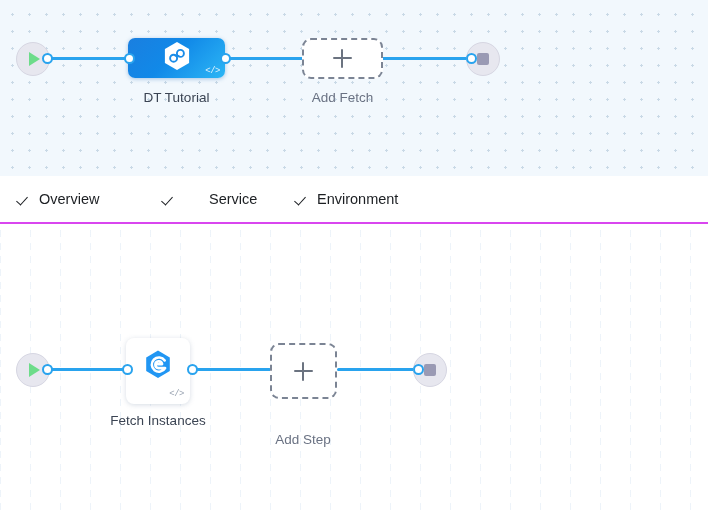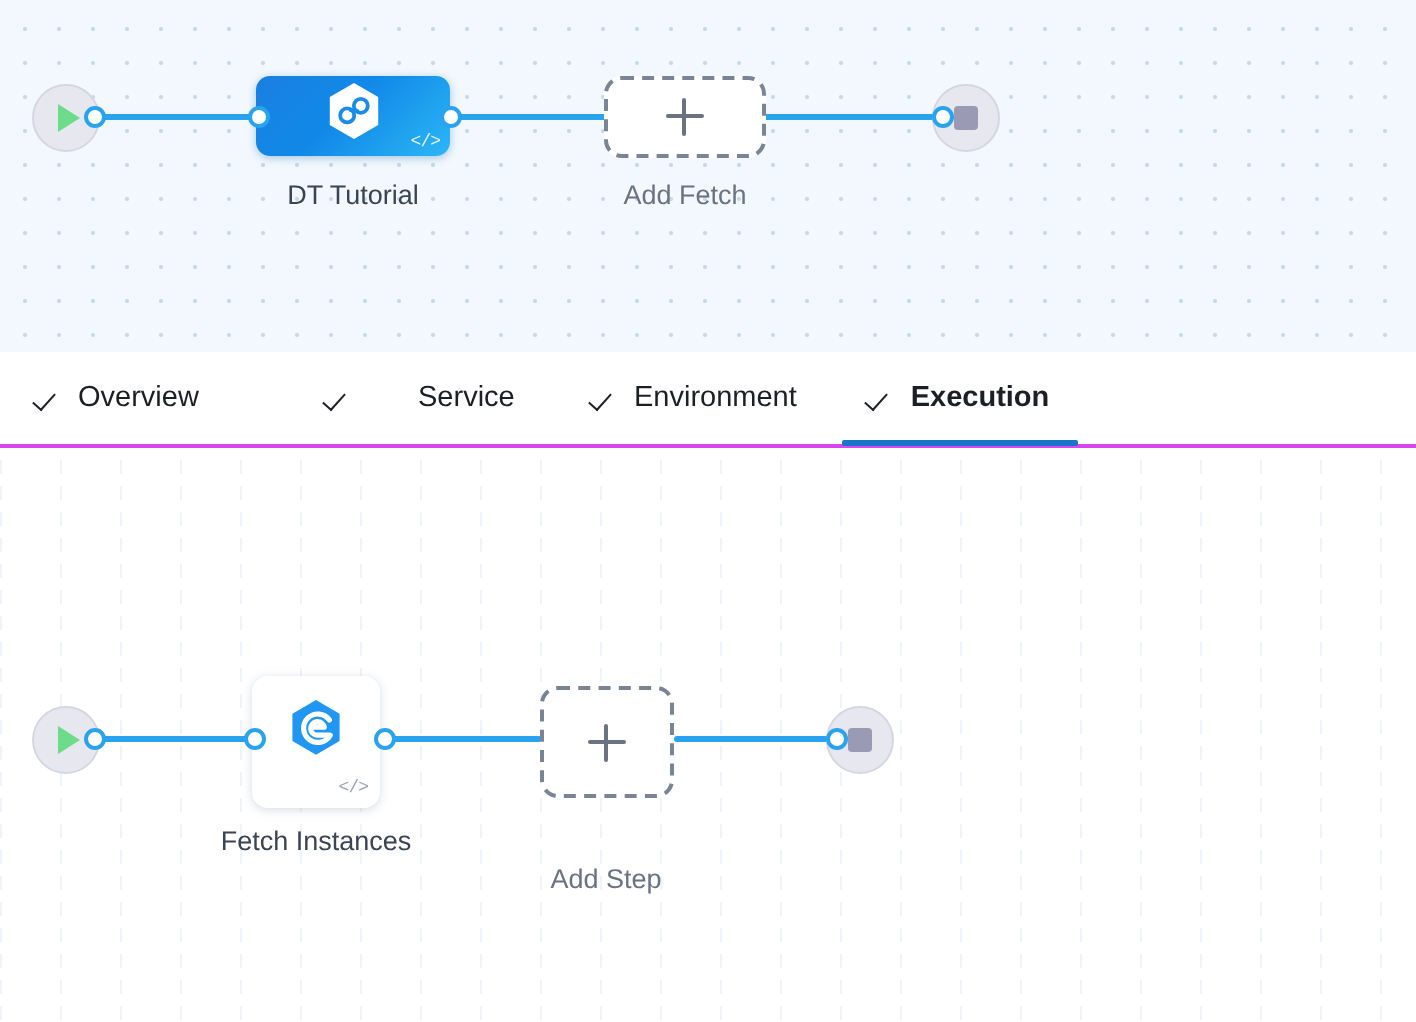--- a/index.html
+++ b/index.html
@@ -273,25 +273,20 @@
     <div class="tab" style="position:absolute; left:162px;gap:32px;">
       <span class="check"></span>
       <span>Service</span>
     </div>
 
     <div class="tab" style="position:absolute; left:295px;">
       <span class="check"></span>
       <span>Environment</span>
     </div>
 
-    <div class="tab active" style="position:absolute; left:421px; width:118px; justify-content:center;">
-      <span class="check"></span>
-      <span>Execution</span>
-      <span class="underline"></span>
-    </div>
 
   </div>
 
   <div class="step-canvas">
     <div class="vgrid"></div>
     <div class="dashmask"></div>
 
     <div class="wire" style="left:44px; top:144px; width:84px;"></div>
     <div class="wire" style="left:189px; top:144px; width:82px;"></div>
     <div class="wire" style="left:337px; top:144px; width:82px;"></div>

